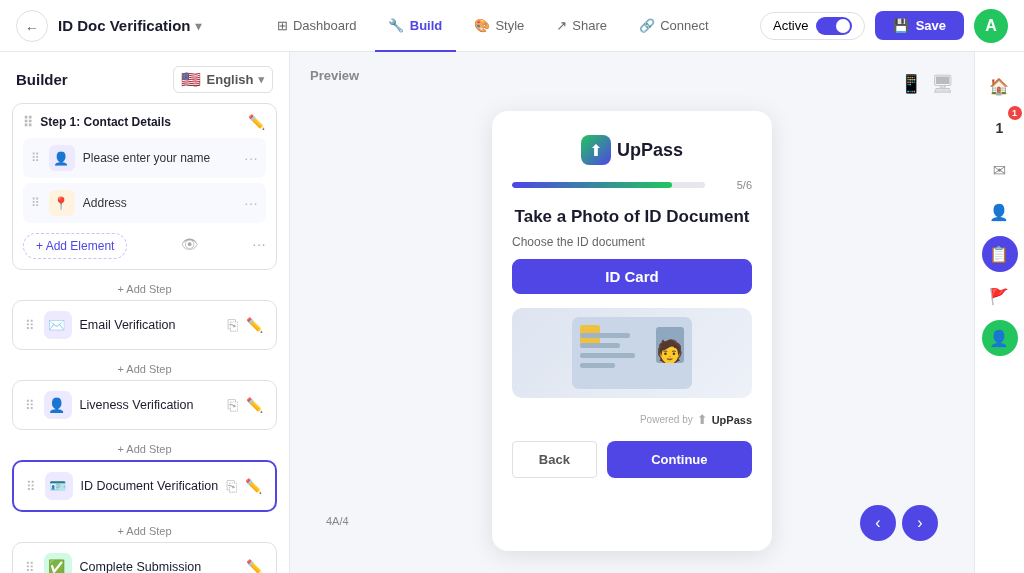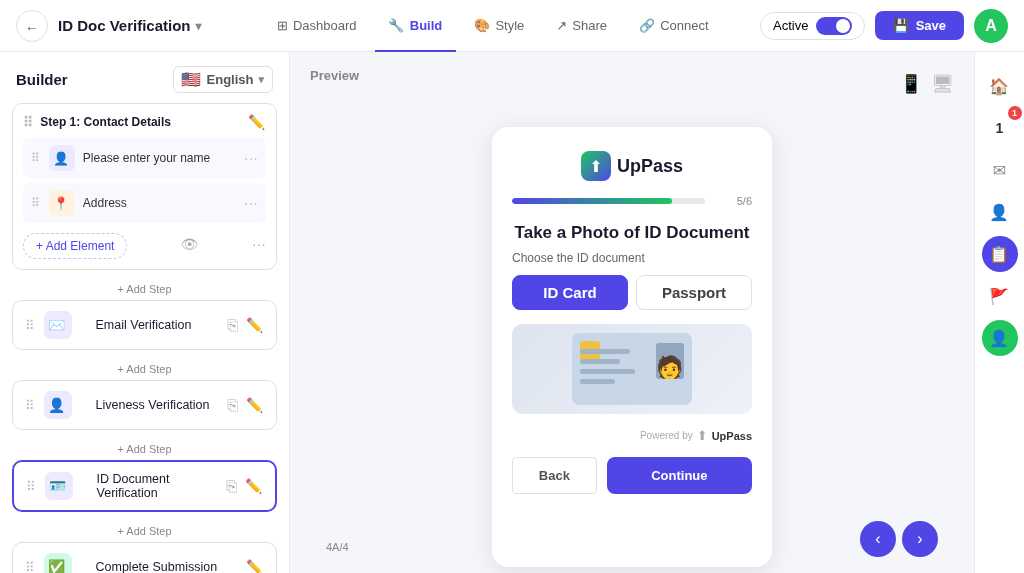--- a/index.html
+++ b/index.html
@@ -110,21 +110,21 @@
       border: 1px solid #e0e0e0; border-radius: 10px; padding: 10px 12px;
       background: #fff; margin-bottom: 8px; display: flex; align-items: center; gap: 8px;
     }
     .simple-step.active { border: 2px solid #4f46e5; }
     .step-icon {
       width: 28px; height: 28px; border-radius: 7px;
       display: flex; align-items: center; justify-content: center; font-size: 14px; flex-shrink: 0;
     }
     .step-icon.blue { background: #ede9fe; color: #4f46e5; }
     .step-icon.teal { background: #d1fae5; color: #059669; }
-    .step-name { font-size: 12.5px; font-weight: 500; color: #1a1a2e; flex: 1; margin-left: 16px; }
+    .step-name { font-size: 12.5px; font-weight: 500; color: #1a1a2e; flex: 1; }
     .step-actions { display: flex; gap: 8px; align-items: center; }
     .step-action-icon { color: #aaa; font-size: 14px; cursor: pointer; }
 
     
     .content-area { flex: 1; display: flex; overflow: hidden; }
 
     
     .preview-panel { flex: 1; padding: 16px 20px; overflow: auto; }
     .preview-title { font-size: 13px; font-weight: 600; color: #888; margin-bottom: 16px; }
     .preview-container { position: relative; display: flex; justify-content: center; }
@@ -203,21 +203,21 @@
       background: #ef4444; color: #fff; font-size: 9px; font-weight: 700;
       width: 14px; height: 14px; border-radius: 50%; display: flex; align-items: center; justify-content: center;
       line-height: 14px; text-align: center;
     }
     .nav-arrow {
       width: 36px; height: 36px; border-radius: 50%; background: #4f46e5; color: #fff;
       display: flex; align-items: center; justify-content: center; cursor: pointer; font-size: 16px;
     }
     .preview-top-bar {
       display: flex; align-items: center; justify-content: space-between;
-      margin-bottom: 28px;
+      margin-bottom: 12px;
     }
     .preview-device-group { display: flex; gap: 8px; }
     .device-icon-btn { color: #bbb; cursor: pointer; font-size: 18px; }
     .device-icon-btn.active { color: #333; }
   </style>
 </head>
 <body>
 
 <div class="top-nav">
   <button class="back-btn">←</button>
@@ -384,21 +384,20 @@
               <div class="progress-bar-fill" style="width: 83%;"></div>
             </div>
             <span class="progress-text">5/6</span>
           </div>
 
           <div class="card-heading">Take a Photo of ID Document</div>
           <div class="card-subtext">Choose the ID document</div>
 
           <div class="doc-tabs">
             <div class="doc-tab active">ID Card</div>
-            <div class="doc-tab">Passport</div>
           </div>
 
           <div class="id-illustration">
             <div class="id-card-mock">
               <div class="id-yellow"></div>
               <div class="id-card-lines">
                 <div class="id-line" style="width:50px;"></div>
                 <div class="id-line" style="width:40px;"></div>
                 <div class="id-line" style="width:55px;"></div>
                 <div class="id-line" style="width:35px;"></div>
@@ -415,21 +414,21 @@
             <span class="powered-icon">⬆</span>
             <span style="font-weight:700;color:#333;font-size:11px;">UpPass</span>
           </div>
 
           <div class="card-footer">
             <button class="back-footer-btn">Back</button>
             <button class="continue-btn">Continue</button>
           </div>
         </div>
 
-        <div style="position:absolute;bottom:12px;left:16px;">
+        <div style="position:absolute;bottom:22px;left:16px;">
           <span style="font-size:11px;color:#888;">4A/4</span>
         </div>
         <div style="position:absolute;bottom:10px;right:16px;display:flex;gap:6px;">
           <div class="nav-arrow">‹</div>
           <div class="nav-arrow">›</div>
         </div>
       </div>
     </div>
 
     <div class="right-rail">

